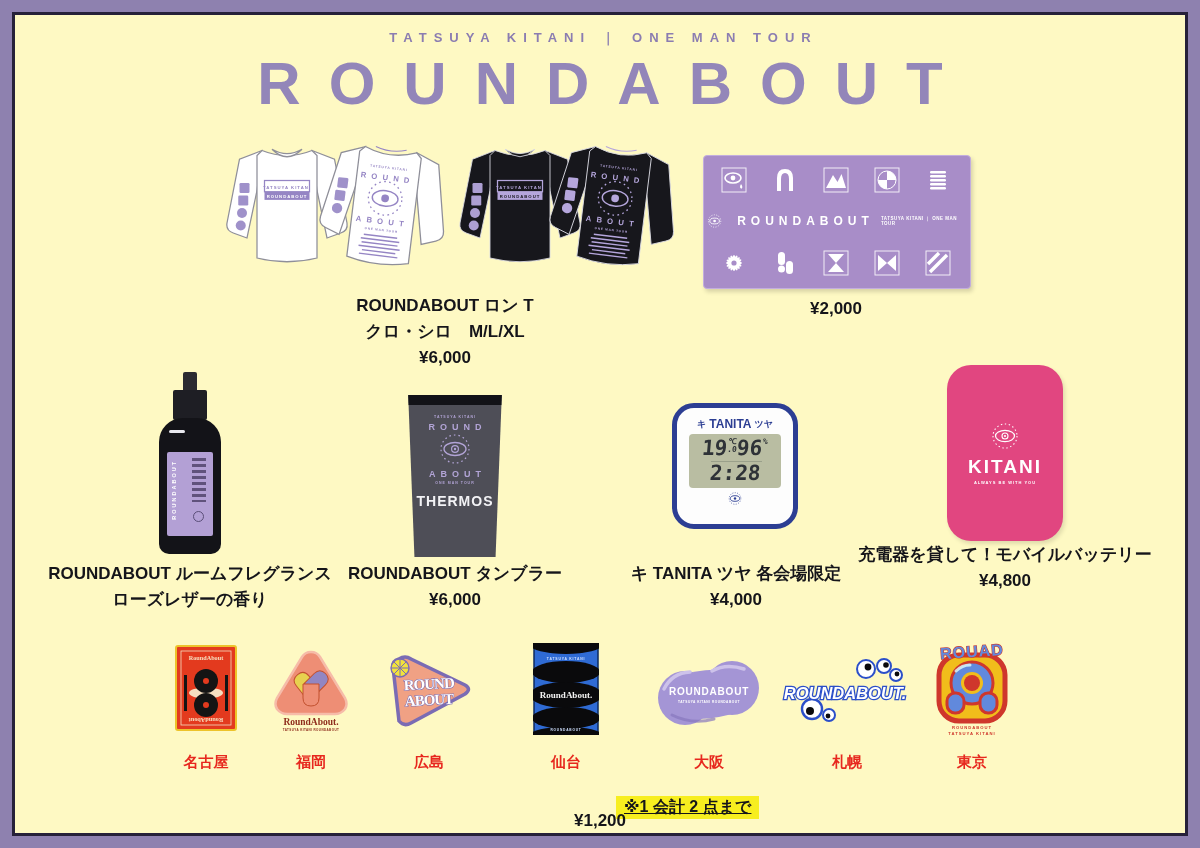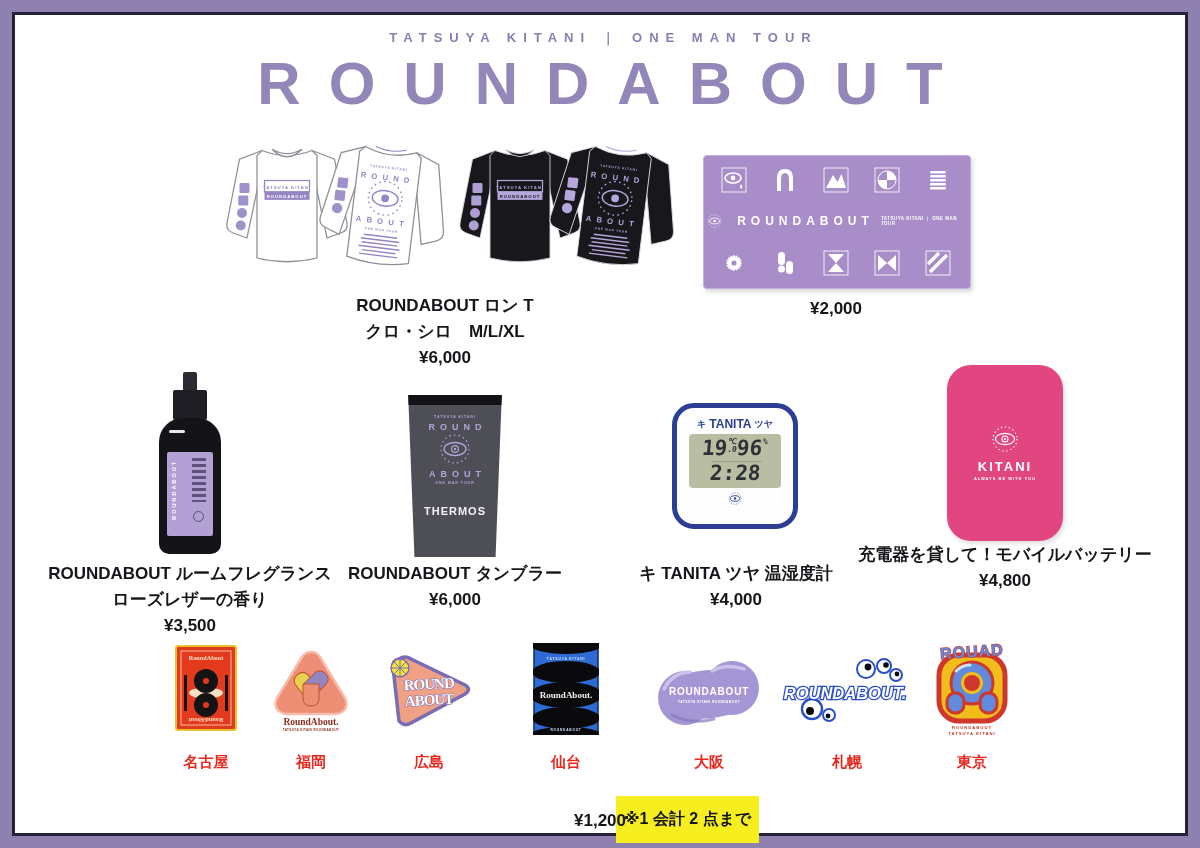--- a/index.html
+++ b/index.html
@@ -1,17 +1,17 @@
 <!DOCTYPE html>
 <html><head>
 <meta charset="utf-8">
 <style>
   html,body{margin:0;padding:0;background:#555;}
   .page{position:relative;width:1200px;height:848px;background:#8e81af;font-family:"Liberation Sans","DejaVu Sans",sans-serif;overflow:hidden;}
-  .inner{position:absolute;left:12px;top:12px;width:1170px;height:818px;border:3px solid #262139;background:#ffffff;}
+  .inner{position:absolute;left:12px;top:12px;width:1170px;height:818px;border:3px solid #262139;background:#fef9c3;}
 
   
   .subtitle{position:absolute;top:14px;left:0;right:0;text-align:center;font-size:13px;font-weight:bold;
             letter-spacing:7px;text-indent:7px;color:#8b7db1;}
   .title{position:absolute;top:34px;left:0;right:0;text-align:center;font-size:60px;font-weight:600;
          letter-spacing:28px;text-indent:28px;color:#9386b9;}
 
   
   .cap{position:absolute;text-align:center;font-weight:bold;color:#15151a;font-size:17px;line-height:26px;white-space:nowrap;}
   .city{position:absolute;width:120px;text-align:center;color:#e7281e;font-weight:bold;font-size:15px;}
@@ -46,51 +46,51 @@
                  background:repeating-linear-gradient(#4b3f66 0 3px,transparent 3px 6px);
                  background-size:4px 100%,4px 100%;opacity:.8;}
   .blabel .ring{position:absolute;right:9px;bottom:14px;width:9px;height:9px;border:1px solid #5a4e78;border-radius:50%;}
 
   
   .tumbler{position:absolute;left:388px;top:380px;width:104px;height:162px;background:#4e4e57;
            clip-path:polygon(5% 0,95% 0,89% 100%,11% 100%);display:flex;flex-direction:column;align-items:center;}
   .tumbler .band{width:100%;height:10px;background:#121217;}
   .tum-tiny{color:#b2a4d6;font-size:3.5px;font-weight:bold;margin-top:10px;letter-spacing:1px;}
   .tum-word{color:#b2a4d6;font-size:9px;font-weight:bold;letter-spacing:5px;text-indent:5px;margin-top:3px;}
-  .tum-brand{color:#f2f2f5;font-size:11px;font-weight:bold;letter-spacing:1px;margin-top:20px;}
+  .tum-brand{color:#f2f2f5;font-size:14px;font-weight:bold;letter-spacing:1px;margin-top:8px;}
 
   
   .thermo{position:absolute;left:657px;top:388px;width:116px;height:116px;background:#fdfdfd;border:5px solid #2c3e93;
           border-radius:22px;display:flex;flex-direction:column;align-items:center;}
   .tbrand{margin-top:9px;color:#2c3e93;font-weight:bold;font-size:12px;display:flex;align-items:center;gap:3px;}
   .tbrand .pre,.tbrand .post{font-size:9px;}
   .lcd{margin-top:3px;width:92px;height:54px;background:#b9bda2;border-radius:4px;color:#2e3237;
        font-family:"DejaVu Sans Mono","Liberation Mono",monospace;font-weight:bold;
        display:flex;flex-direction:column;align-items:center;justify-content:center;line-height:1;}
   .lcdrow{display:flex;align-items:flex-start;transform:skewX(-5deg);}
   .lcd .big{font-size:21px;}
   .lcd .sm{font-size:8px;}
   .lcdstack{display:flex;flex-direction:column;align-items:center;font-size:8px;}
 
   
   .battery{position:absolute;left:932px;top:350px;width:116px;height:176px;background:#e14680;border-radius:24px;
            display:flex;flex-direction:column;align-items:center;justify-content:center;box-shadow:2px 3px 4px rgba(0,0,0,.12);}
-  .bat-title{color:#fff;font-weight:bold;font-size:13px;letter-spacing:2px;margin-top:6px;}
+  .bat-title{color:#fff;font-weight:bold;font-size:19px;letter-spacing:2px;margin-top:6px;}
   .bat-sub{color:#fff;font-weight:bold;font-size:4px;letter-spacing:1px;margin-top:2px;}
 
   
   .charm{position:absolute;}
   .charm text{font-family:"Liberation Serif","DejaVu Serif",serif;}
   .charm .sans{font-family:"Liberation Sans",sans-serif;}
 
   
   .charmcap{position:absolute;top:768px;left:0;right:0;text-align:center;}
   .charmcap .relcap{position:relative;display:inline-block;font-weight:bold;font-size:17px;color:#15151a;}
   .charmcap .note{position:absolute;left:100%;top:-1px;margin-left:16px;background:#f7ee1f;color:#15151a;
-                  padding:13px 8px;white-space:nowrap;font-size:16px;font-weight:bold;}
+                  padding:1px 8px;white-space:nowrap;font-size:16px;font-weight:bold;text-decoration:underline;}
   .charmprice{position:absolute;top:796px;left:0;right:0;text-align:center;font-weight:bold;font-size:17px;color:#15151a;}
 
   .footnote{position:absolute;right:16px;top:801px;font-size:12.5px;font-weight:bold;color:#101014;}
 </style>
 </head>
 <body>
 
 <div class="page">
   <div class="inner">
 
@@ -283,21 +283,20 @@
       <div class="sheen"></div>
       <div class="blabel">
         <div class="vtext">ROUNDABOUT</div>
         <div class="jpmark"></div>
         <div class="ring"></div>
       </div>
     </div>
     <div class="cap" style="left:25px;top:546px;width:300px;text-align:center;">
       <div>ROUNDABOUT ルームフレグランス</div>
       <div>ローズレザーの香り</div>
-      <div>¥3,500</div>
     </div>
 
     <div class="tumbler">
       <div class="band"></div>
       <div class="tum-tiny">TATSUYA KITANI</div>
       <div class="tum-word">ROUND</div>
       <svg width="44" height="34" viewBox="0 0 44 34">
         <circle cx="22" cy="17" r="14" fill="none" stroke="#b2a4d6" stroke-width="1.2" stroke-dasharray="1.6,3"></circle>
         <ellipse cx="22" cy="17" rx="11" ry="6.5" fill="none" stroke="#b2a4d6" stroke-width="1.3"></ellipse>
         <circle cx="22" cy="17" r="3.4" fill="none" stroke="#b2a4d6" stroke-width="1.2"></circle>
@@ -332,21 +331,21 @@
           <span class="big">2:28</span>
         </div>
       </div>
       <svg width="24" height="13" viewBox="0 0 24 13" style="margin-top:4px">
         <circle cx="12" cy="6.5" r="5.8" fill="none" stroke="#2c3e93" stroke-width=".8" stroke-dasharray=".9,1.5"></circle>
         <ellipse cx="12" cy="6.5" rx="4.6" ry="2.8" fill="none" stroke="#2c3e93" stroke-width=".9"></ellipse>
         <circle cx="12" cy="6.5" r="1.2" fill="#2c3e93"></circle>
       </svg>
     </div>
     <div class="cap" style="left:570px;top:546px;width:302px;">
-      <div>キ TANITA ツヤ 温湿度計</div>
+      <div>キ TANITA ツヤ 各会場限定</div>
       <div>¥4,000</div>
     </div>
 
     <div class="battery">
       <svg width="40" height="28" viewBox="0 0 40 28">
         <circle cx="20" cy="14" r="12" fill="none" stroke="#fff" stroke-width="1.1" stroke-dasharray="1.4,2.6"></circle>
         <ellipse cx="20" cy="14" rx="9.5" ry="5.6" fill="none" stroke="#fff" stroke-width="1.2"></ellipse>
         <circle cx="20" cy="14" r="3" fill="none" stroke="#fff" stroke-width="1.1"></circle>
         <circle cx="20" cy="14" r="1.1" fill="#fff"></circle>
       </svg>

